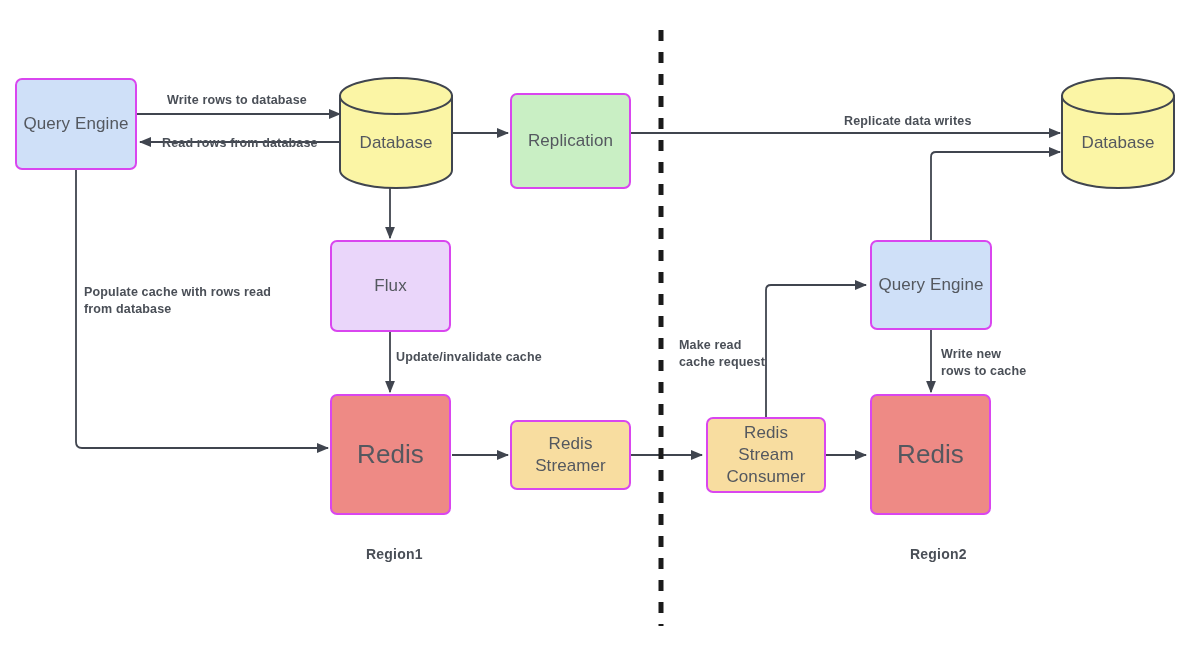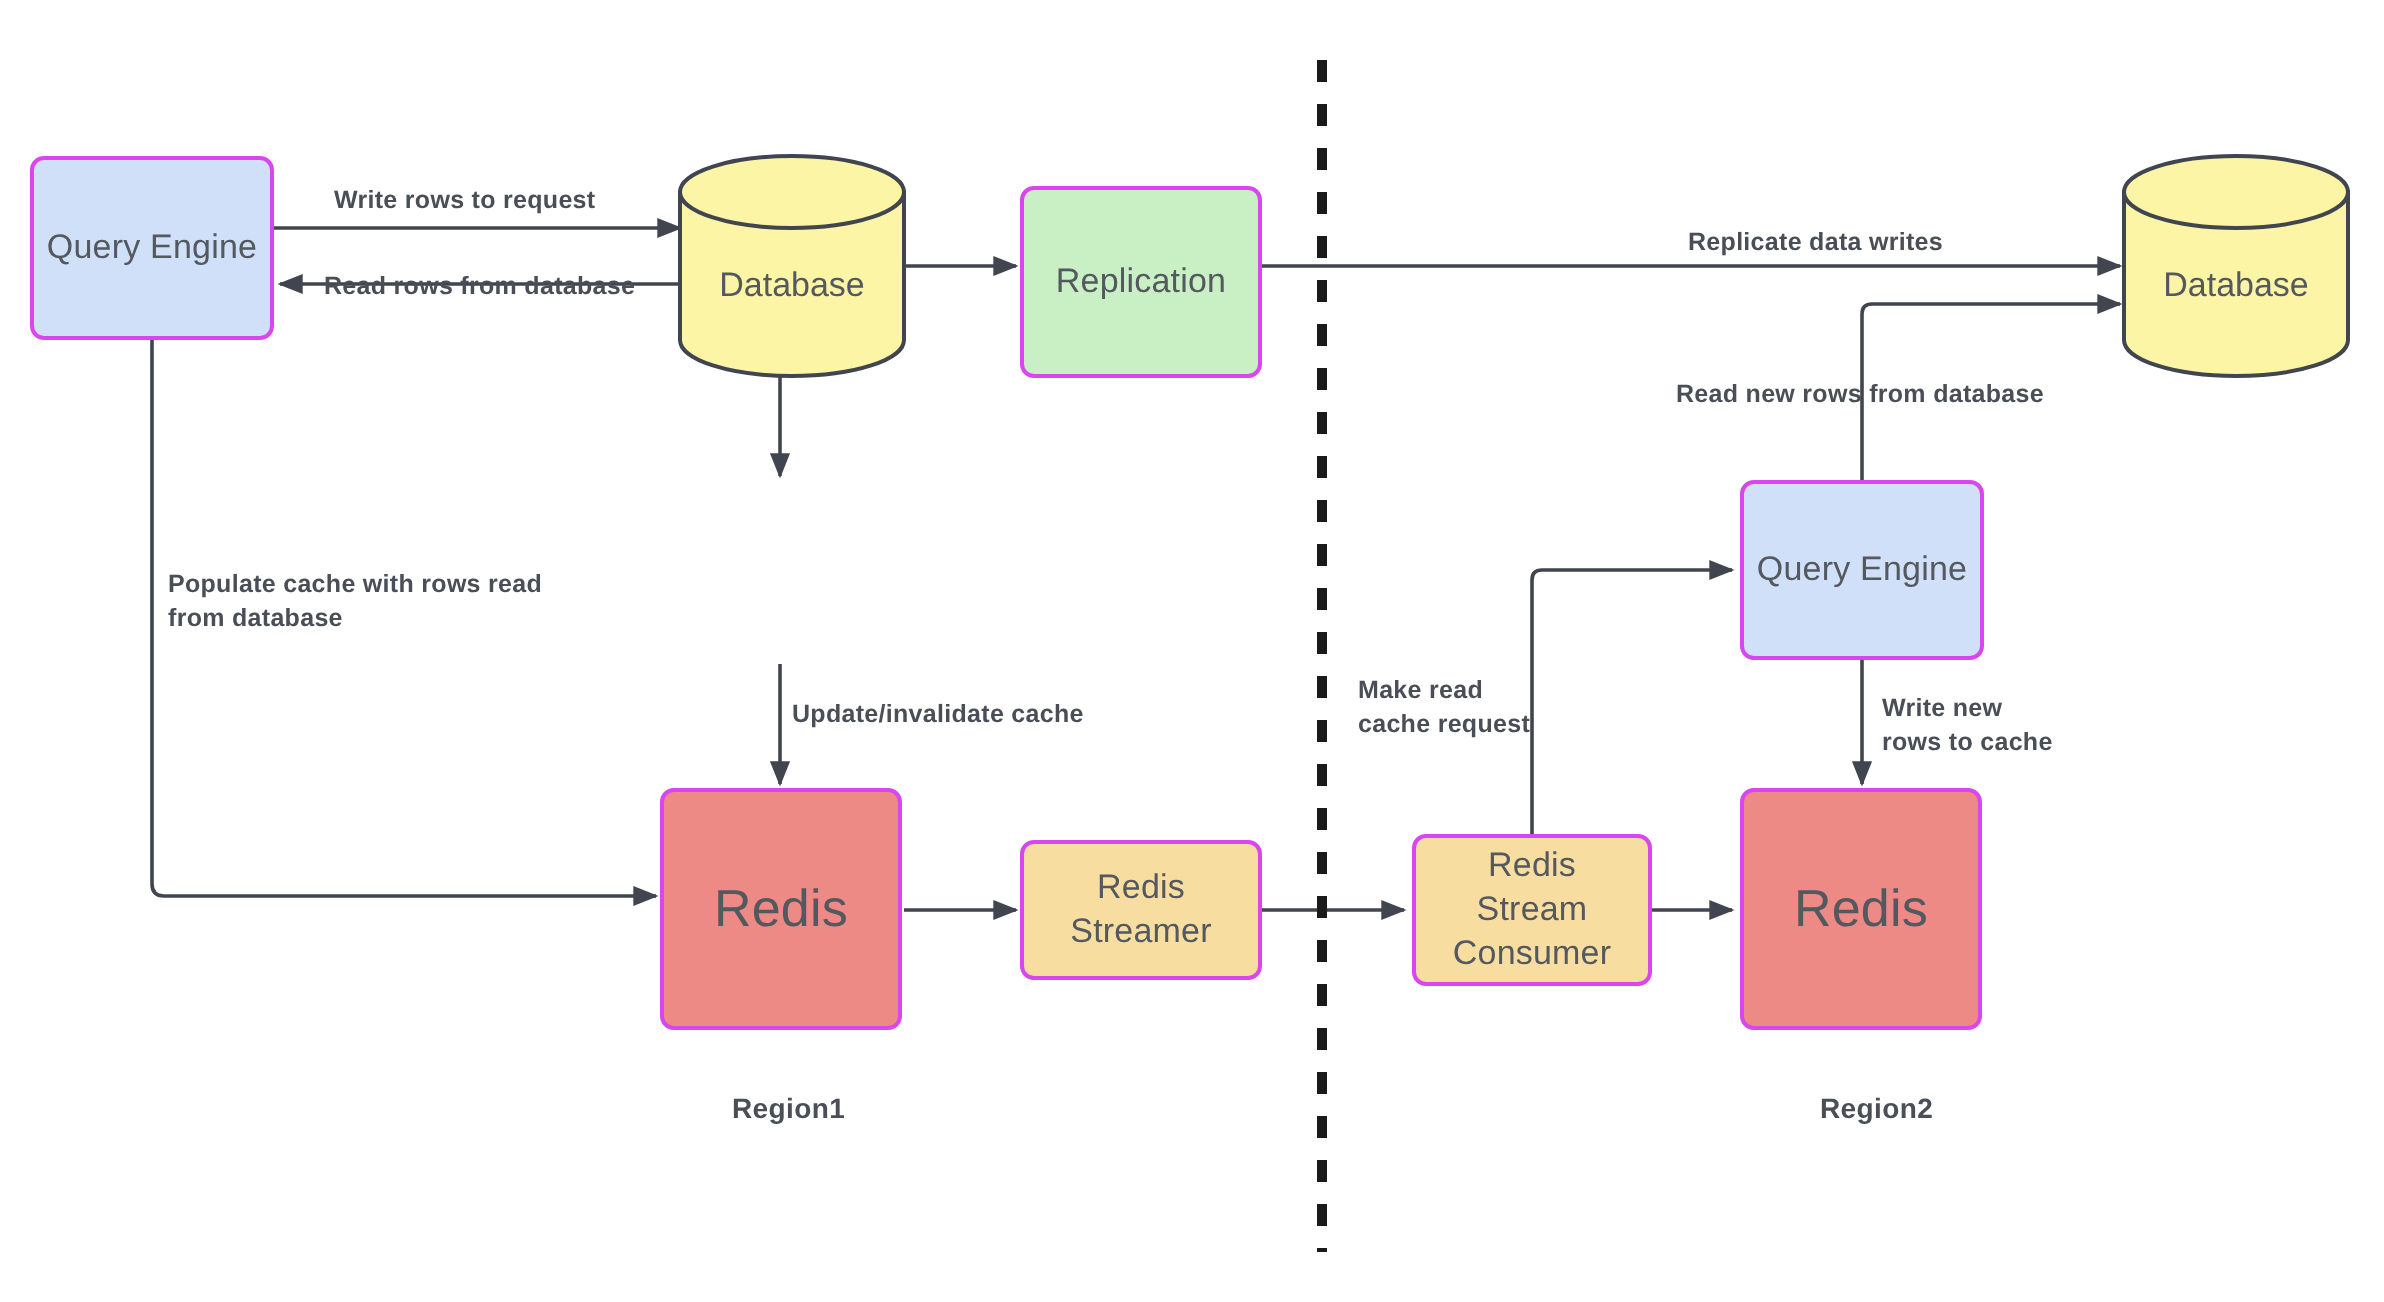--- a/index.html
+++ b/index.html
@@ -127,20 +127,23 @@
   <div class="cyl-text" style="left:1062px; top:133px; width:112px;">Database</div>
 
   <div class="node" style="left:15px; top:78px; width:122px; height:92px; background:#cfe0f8;">
     <span>Query Engine</span>
   </div>
 
   <div class="node" style="left:510px; top:93px; width:121px; height:96px; background:#c9efc4;">
     <span>Replication</span>
   </div>
 
+  <div class="node" style="left:330px; top:240px; width:121px; height:92px; background:#ead6fa;">
+    <span>Flux</span>
+  </div>
 
   <div class="node big-label" style="left:330px; top:394px; width:121px; height:121px; background:#ee8a85;">
     <span>Redis</span>
   </div>
 
   <div class="node" style="left:510px; top:420px; width:121px; height:70px; background:#f8dda0; white-space:pre-line;">
     <span>Redis
 Streamer</span>
   </div>
 
@@ -151,32 +154,31 @@
   </div>
 
   <div class="node" style="left:870px; top:240px; width:122px; height:90px; background:#cfe0f8;">
     <span>Query Engine</span>
   </div>
 
   <div class="node big-label" style="left:870px; top:394px; width:121px; height:121px; background:#ee8a85;">
     <span>Redis</span>
   </div>
 
-  <div class="edge-label" style="left:167px; top:92px;">Write rows to request</div>
+  <div class="edge-label" style="left:167px; top:92px;">Write rows to database</div>
 
   <div class="edge-label" style="left:162px; top:135px;">Read rows from database</div>
 
   <div class="edge-label" style="left:84px; top:284px;">Populate cache with rows read
 from database</div>
 
   <div class="edge-label" style="left:396px; top:349px;">Update/invalidate cache</div>
 
   <div class="edge-label" style="left:812px; top:113px;padding-left:32px;">Replicate data writes</div>
 
-  <div class="edge-label" style="left:838px; top:189px;">Read new rows from database</div>
 
   <div class="edge-label" style="left:679px; top:337px;">Make read
 cache request</div>
 
   <div class="edge-label" style="left:941px; top:346px;">Write new
 rows to cache</div>
 
   <div class="region-label" style="left:355px; top:546px;">Region1</div>
 
   <div class="region-label" style="left:899px; top:546px;">Region2</div>

